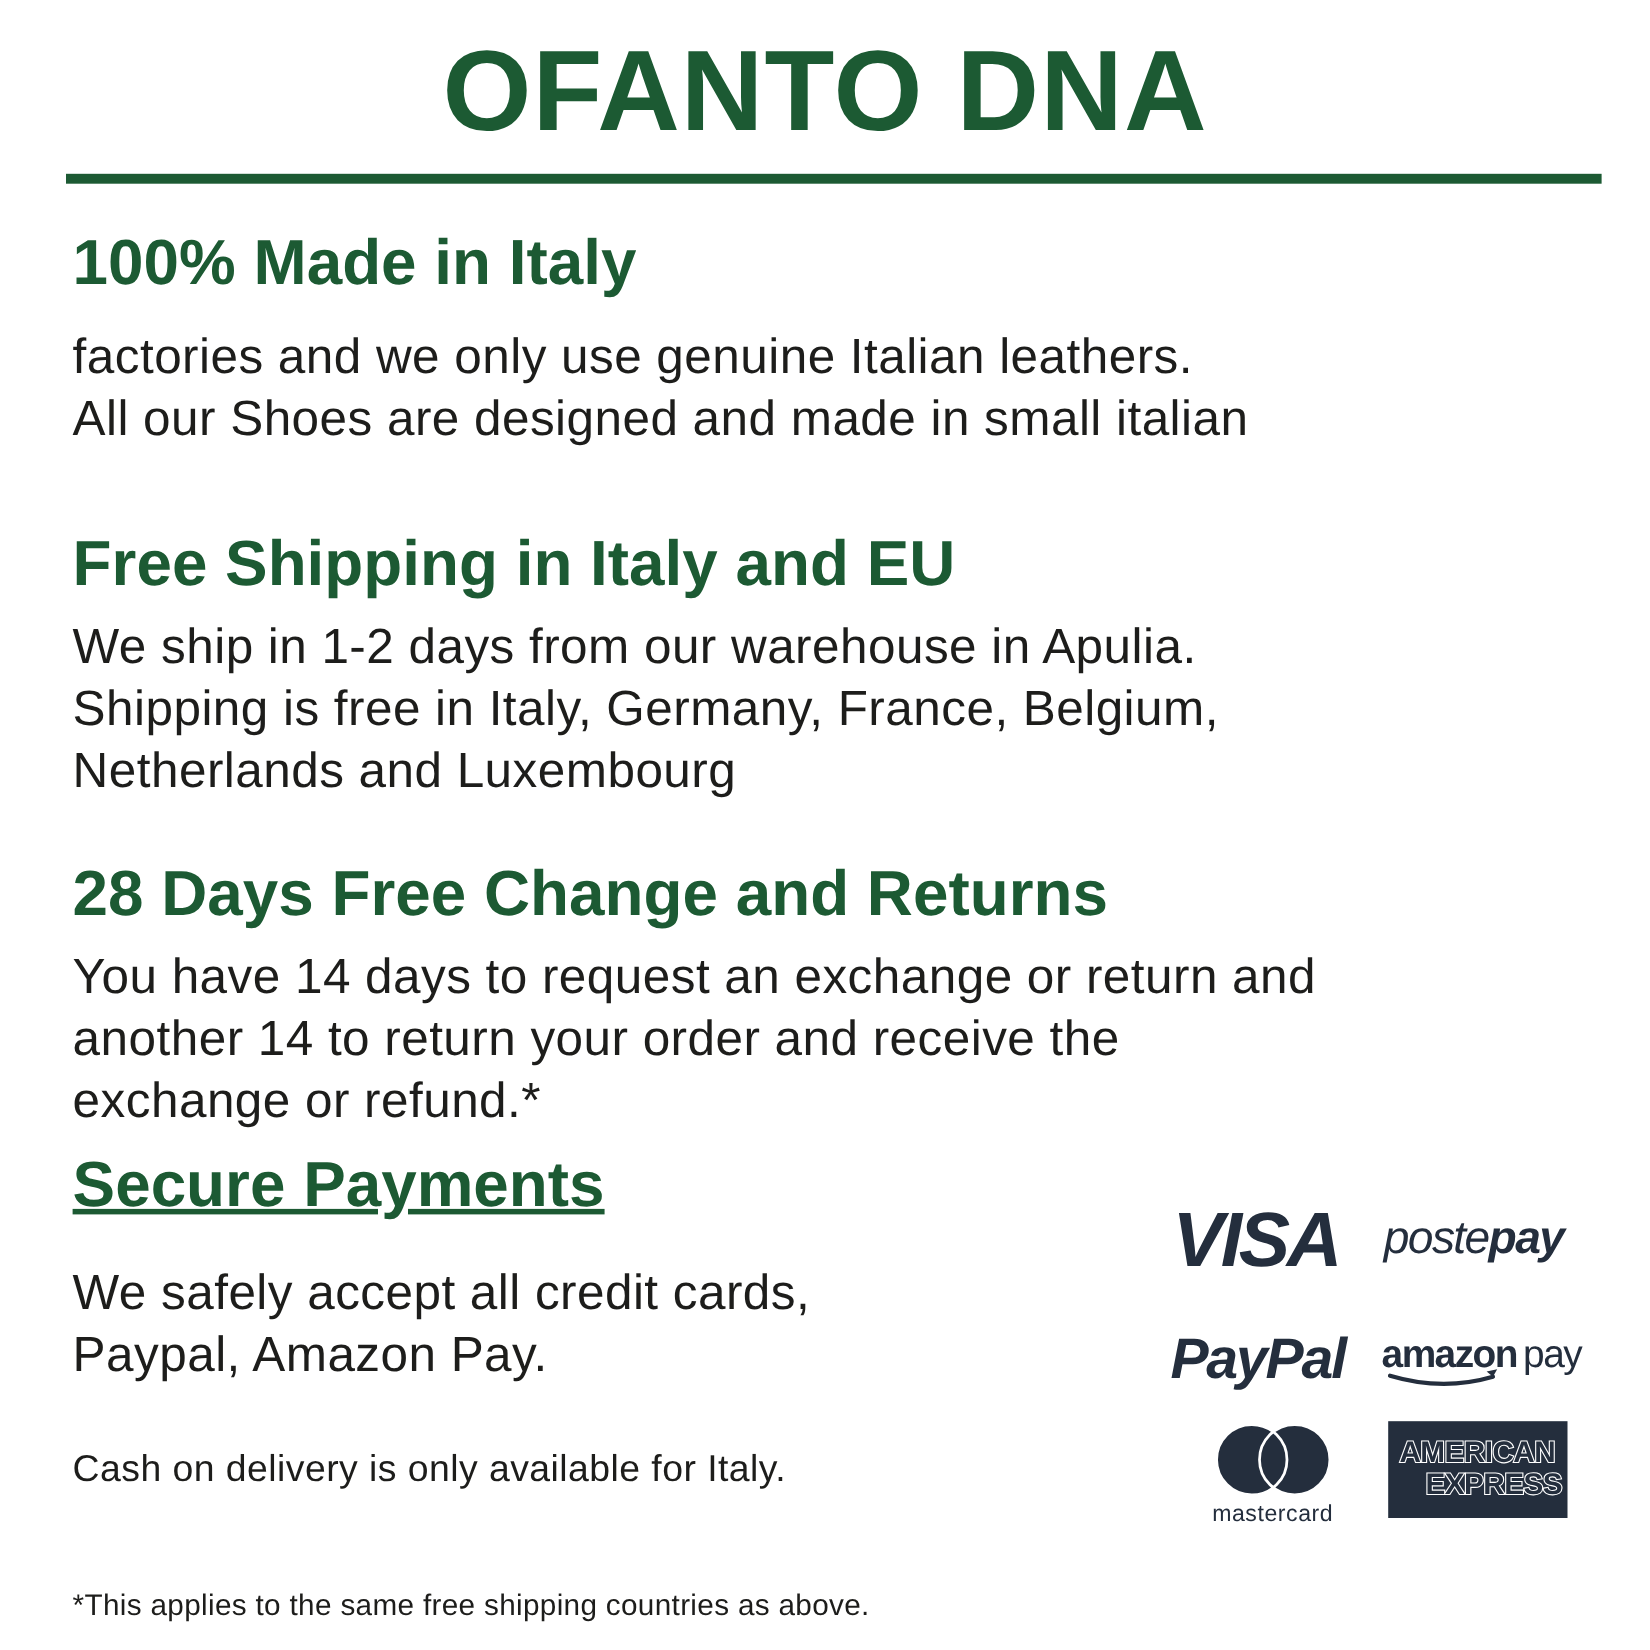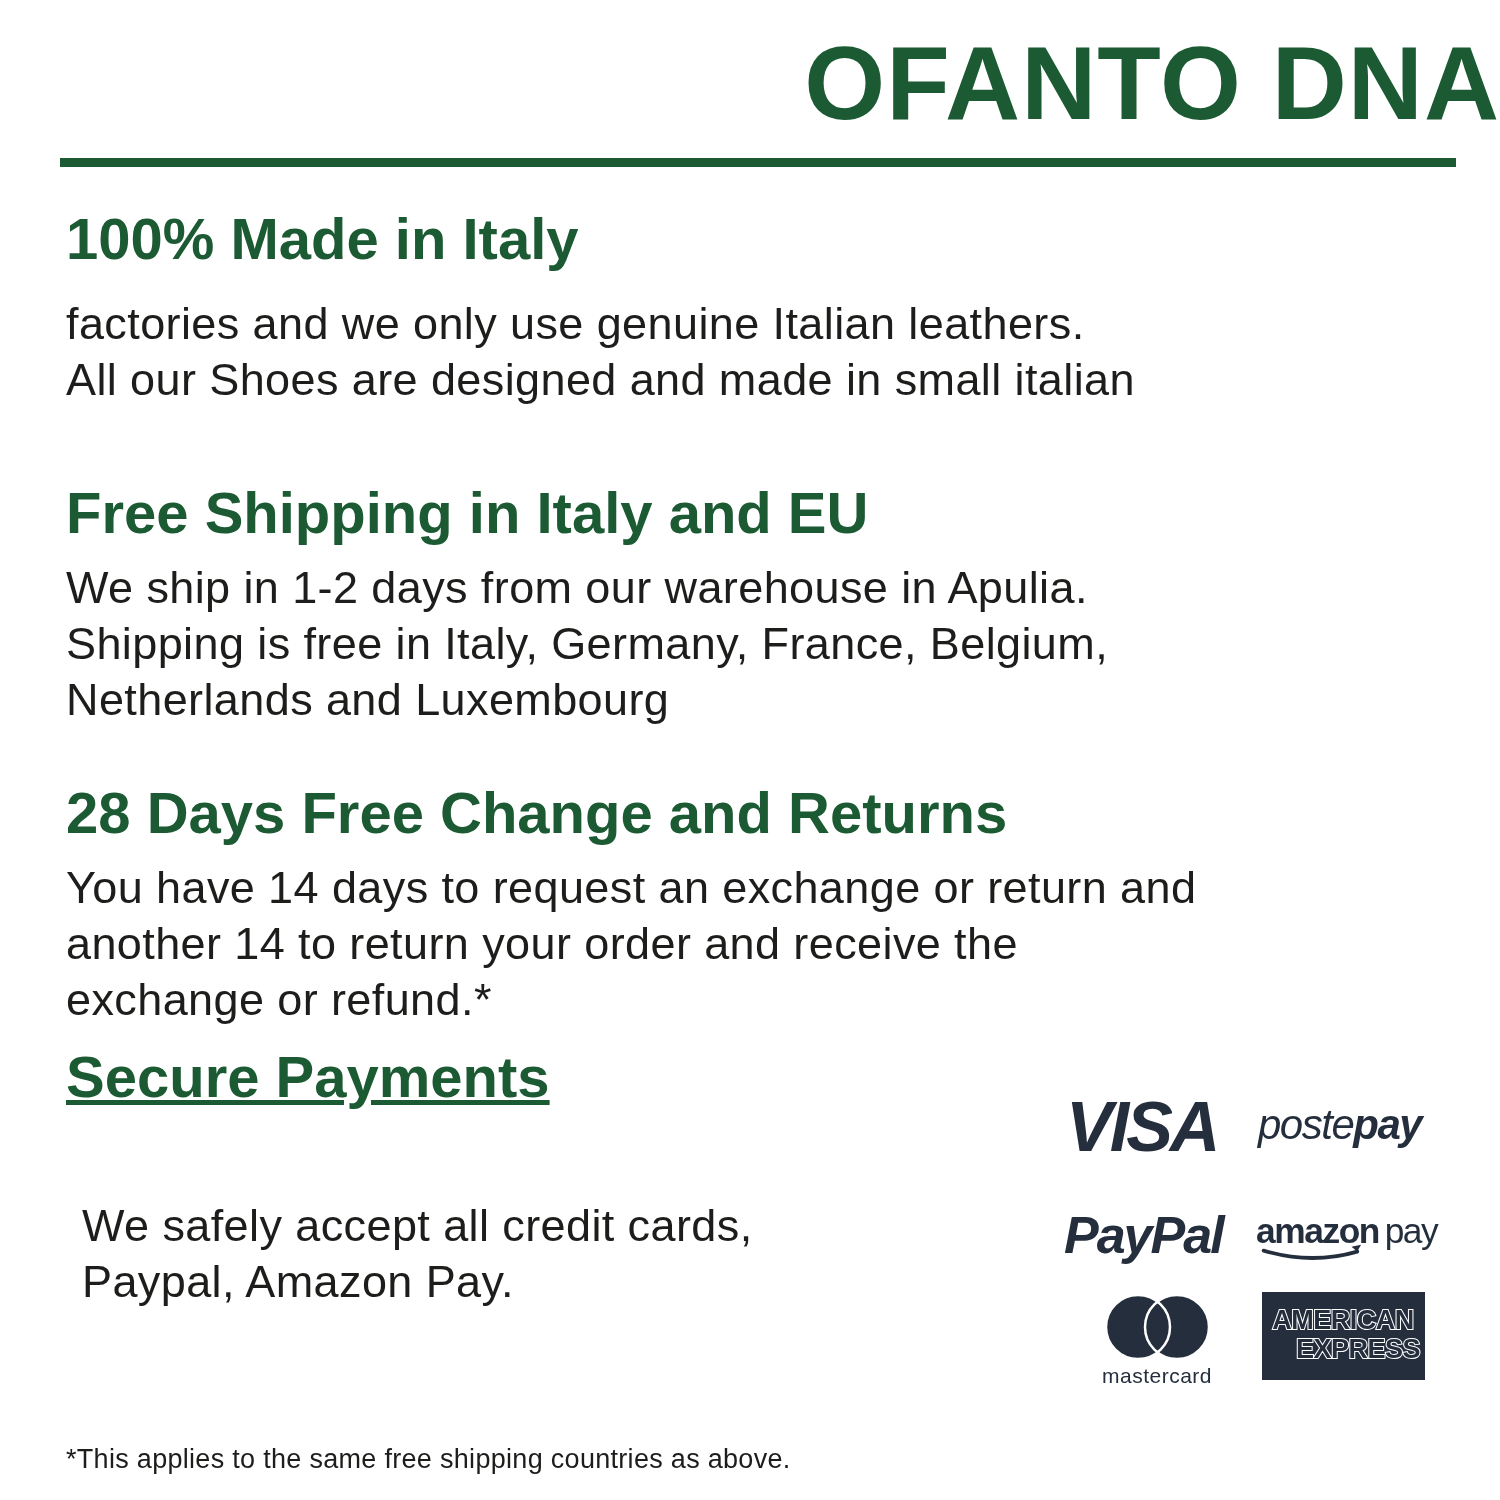--- a/index.html
+++ b/index.html
@@ -11,21 +11,21 @@
   html,body{background:#ffffff;}
   .page{
     position:relative;
     width:1500px;height:1500px;
     background:#ffffff;
     font-family:"Liberation Sans", sans-serif;
     overflow:hidden;
   }
   .title{
     position:absolute;top:24px;left:0;right:0;
-    text-align:right;
+    text-align:center;
     font-size:104px;font-weight:800;letter-spacing:1px;
     color:var(--green);
     line-height:1.15;
   }
   .rule{
     position:absolute;top:158px;left:60px;width:1396px;height:9px;
     background:var(--green);
   }
   .heading{
     position:absolute;left:66px;
@@ -34,21 +34,21 @@
   }
   .body{
     position:absolute;left:66px;
     font-size:45px;font-weight:300;color:var(--ink);
     letter-spacing:0.4px;
   }
   .body .line{line-height:56px;}
   .h-s1{top:206px;} .b-s1{top:296px;}
   .h-s2{top:480px;} .b-s2{top:560px;}
   .h-s3{top:780px;} .b-s3{top:860px;}
-  .h-s4{top:1044px;text-decoration:underline;} .b-s4{top:1198px;margin-left:16px;}
+  .h-s4{top:1044px;text-decoration:underline;} .b-s4{top:1147px;}
   .note{
     position:absolute;left:66px;top:1316px;
     font-size:34px;font-weight:300;color:var(--ink);
     letter-spacing:0.4px;
   }
   .footnote{
     position:absolute;left:66px;top:1444px;
     font-size:27px;font-weight:300;color:var(--ink);
     letter-spacing:0.3px;
     text-align:center;
@@ -89,20 +89,21 @@
     <div class="line">another 14 to return your order and receive the</div>
     <div class="line">exchange or refund.*</div>
   </div>
 
   <div class="heading h-s4">Secure Payments</div>
   <div class="body b-s4">
     <div class="line">We safely accept all credit cards,</div>
     <div class="line">Paypal, Amazon Pay.</div>
   </div>
 
+  <div class="note">Cash on delivery is only available for Italy.</div>
   <div class="footnote">*This applies to the same free shipping countries as above.</div>
 
   <div class="logo lg-visa">
     <svg viewBox="0 0 164 54" xmlns="http://www.w3.org/2000/svg">
       <text x="-2" y="51" font-family="Liberation Sans, sans-serif" font-size="70" font-weight="bold" font-style="italic" letter-spacing="-3" fill="currentColor">VISA</text>
     </svg>
   </div>
 
   <div class="logo lg-postepay">
     <svg viewBox="0 0 168 46" xmlns="http://www.w3.org/2000/svg">

